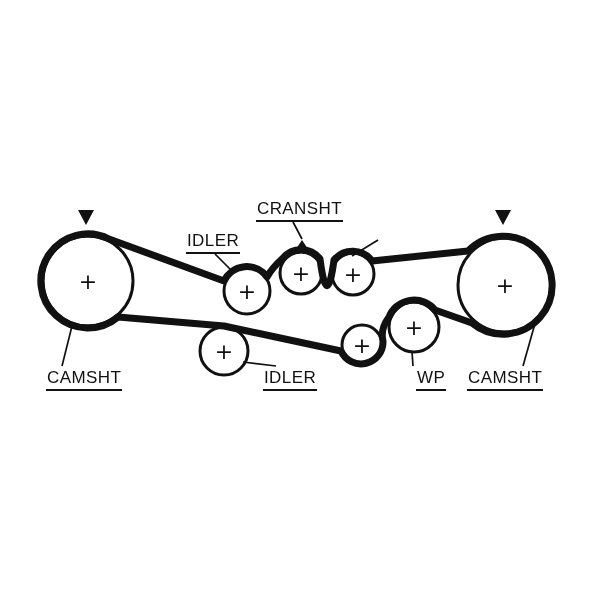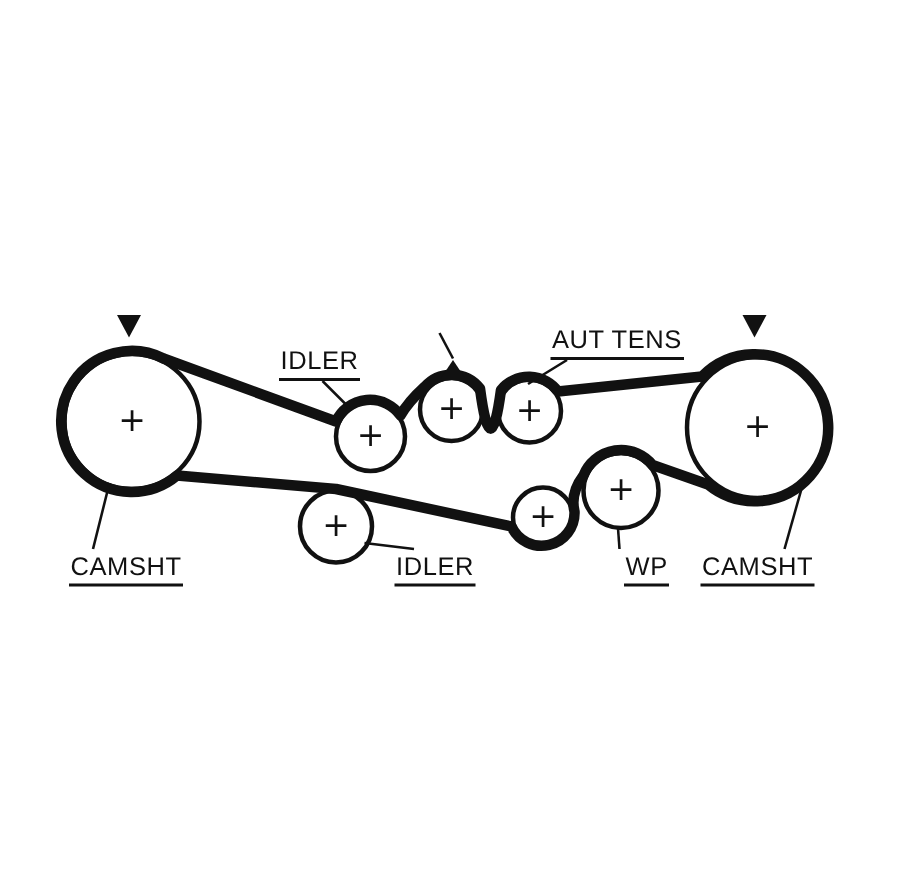--- a/index.html
+++ b/index.html
@@ -80,20 +80,20 @@
 
     <line class="leader" x1="293" y1="222" x2="302" y2="239"></line>
     <line class="leader" x1="215" y1="254" x2="233" y2="272"></line>
     <line class="leader" x1="378" y1="240" x2="352" y2="256"></line>
     <line class="leader" x1="62" y1="366" x2="73" y2="322"></line>
     <line class="leader" x1="276" y1="366" x2="243" y2="362"></line>
     <line class="leader" x1="413" y1="366" x2="412" y2="352"></line>
     <line class="leader" x1="523" y1="366" x2="536" y2="320"></line>
   </svg>
 
+  <div class="label" style="left:256px;top:199px">CRANSHT</div>
   <div class="label" style="left:186px;top:231px">IDLER</div>
-  <div class="label" style="left:367px;top:217px">AUT TENS</div>
   <div class="label" style="left:46px;top:368px">CAMSHT</div>
   <div class="label" style="left:263px;top:368px">IDLER</div>
   <div class="label" style="left:416px;top:368px">WP</div>
   <div class="label" style="left:467px;top:368px">CAMSHT</div>
 
 </div>
 
 </body></html>

